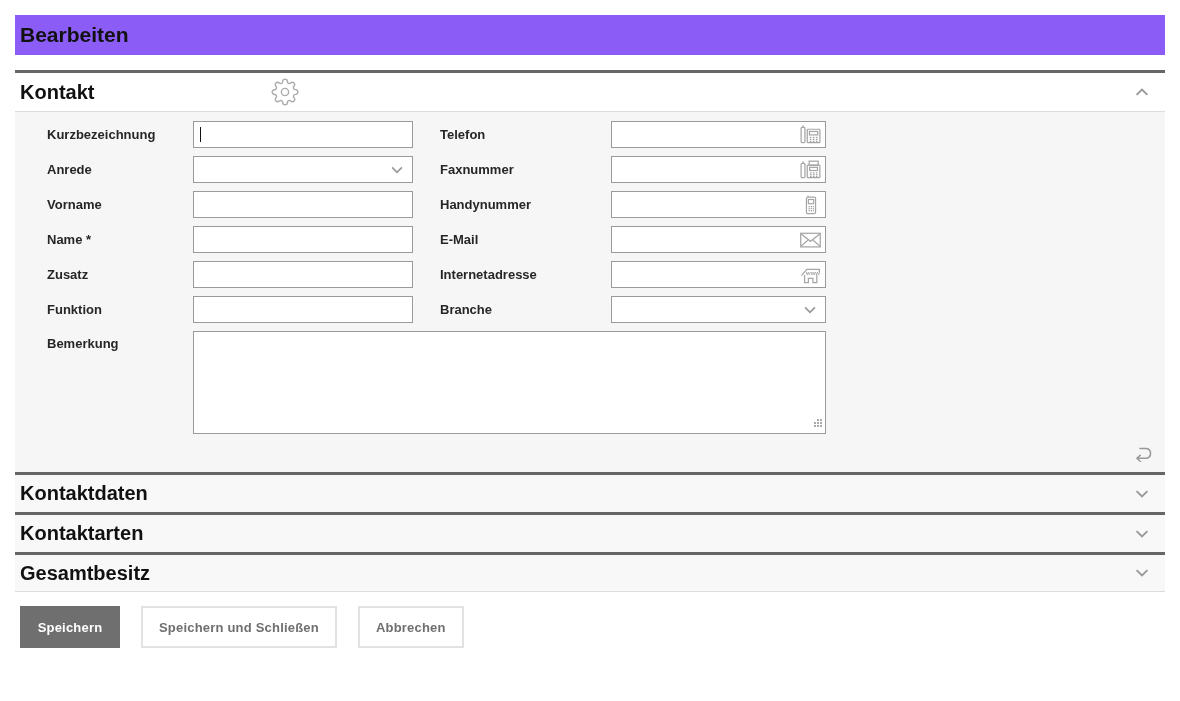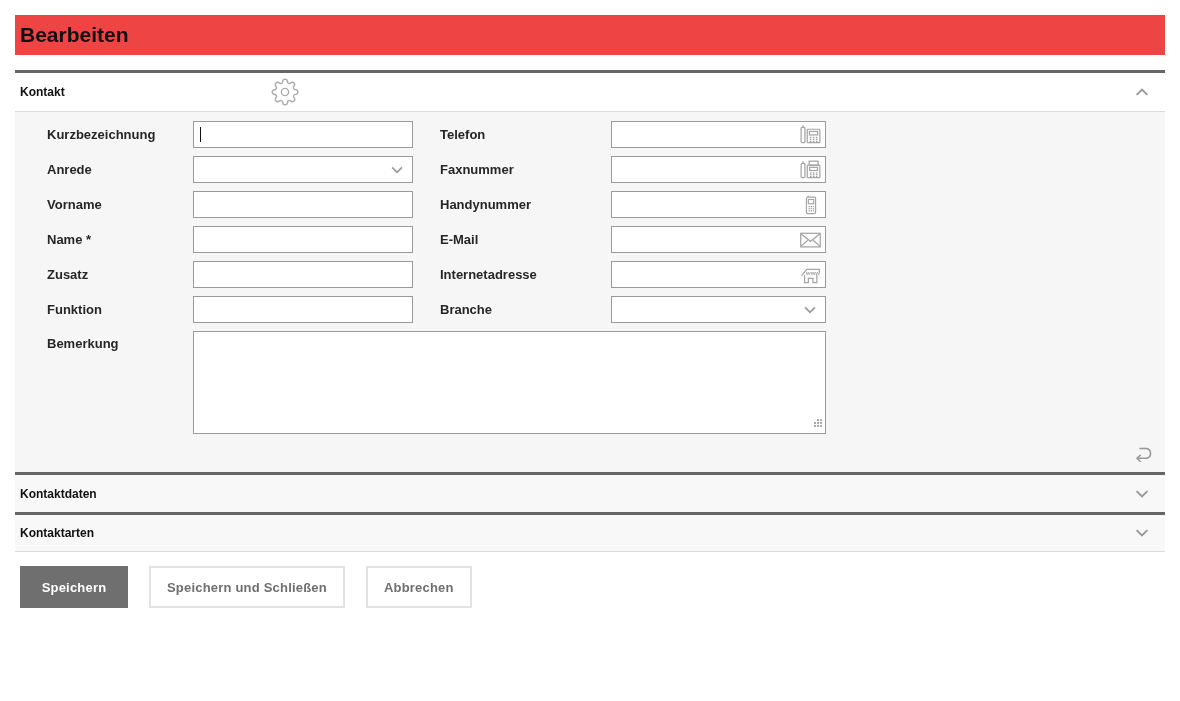--- a/index.html
+++ b/index.html
@@ -5,28 +5,28 @@
   * { box-sizing: border-box; }
   html,body { margin:0; padding:0; }
   body {
     width:1180px; height:701px; overflow:hidden;
     background:#ffffff; color:#1b1b1b;
     font-family:"Liberation Sans", sans-serif;
   }
   .page { margin:15px 15px 0 15px; }
 
   
-  .title-band { background:#ef4444; height:40px; display:flex; align-items:center; padding-left:5px; margin-bottom:15px; }
+  .title-band { background:#8b5cf6; height:40px; display:flex; align-items:center; padding-left:5px; margin-bottom:15px; }
   .title-band h1 { margin:0; font-size:21px; font-weight:bold; color:#111; }
 
   
   .section { border-top:3px solid #666; }
   .sec-header { position:relative; height:39px; display:flex; align-items:center; padding-left:5px; background:#fff; }
   .section.open .sec-header { border-bottom:1px solid #dcdcdc; }
-  .sec-title { font-size:12px; font-weight:bold; color:#111; }
+  .sec-title { font-size:20px; font-weight:bold; color:#111; }
   .gear { position:absolute; left:256px; top:5px; color:#ababab; display:flex; }
   .chev-right { position:absolute; right:13px; top:50%; transform:translateY(-50%); color:#999; display:flex; }
 
   .section.collapsed .sec-header { height:37px; background:#f8f8f8; }
   .section.collapsed:last-of-type .sec-header { border-bottom:1px solid #dcdcdc; }
 
   .sec-body { background:#f6f6f6; padding:9px 0 0 5px; }
 
   
   .form-row { display:flex; align-items:center; margin-bottom:8px; }
@@ -57,21 +57,21 @@
     content:""; position:absolute; right:0; bottom:0; width:2px; height:2px; background:#aaa;
     box-shadow:-3px 3px 0 0 #aaa, 0 3px 0 0 #aaa, 3px 3px 0 0 #aaa, 0 0 0 0 #aaa, -3px 6px 0 0 #aaa, 0 6px 0 0 #aaa, 3px 6px 0 0 #aaa, 3px 0 0 0 #aaa;
     transform:translate(-3px,-8px);
   }
   .undo-row { display:flex; justify-content:flex-end; padding:8px 10px 5px 0; }
   .undo-row .icn { color:#999; display:flex; }
 
   
   .actions { display:flex; gap:21px; margin-top:14px; padding-left:5px; }
   .btn { height:42px; font-family:inherit; font-size:13px; font-weight:bold; letter-spacing:0.2px; cursor:pointer; }
-  .btn-primary { width:108px; background:#6f6f6f; color:#fff; border:none; }
+  .btn-primary { width:100px; background:#6f6f6f; color:#fff; border:none; }
   .btn-outline { background:#fff; border:2px solid #e2e2e2; color:#6f6f6f; padding:0 16px; }
 </style>
 </head>
 <body>
 
 <div class="page">
 
   <div class="title-band">
     <h1>Bearbeiten</h1>
   </div>
@@ -277,20 +277,30 @@
     <div class="sec-header">
       <span class="sec-title">Kontaktarten</span>
       <span class="chev-right">
         <svg width="20" height="20" viewBox="0 0 24 24" fill="none" stroke="currentColor" stroke-width="2.3">
             <path d="M5.5 8.5 L12 15 L18.5 8.5"></path>
           </svg>
       </span>
     </div>
   </section>
 
+  <section class="section collapsed">
+    <div class="sec-header">
+      <span class="sec-title">Gesamtbesitz</span>
+      <span class="chev-right">
+        <svg width="20" height="20" viewBox="0 0 24 24" fill="none" stroke="currentColor" stroke-width="2.3">
+            <path d="M5.5 8.5 L12 15 L18.5 8.5"></path>
+          </svg>
+      </span>
+    </div>
+  </section>
 
   <div class="actions">
     <button class="btn btn-primary">Speichern</button>
     <button class="btn btn-outline">Speichern und Schließen</button>
     <button class="btn btn-outline">Abbrechen</button>
   </div>
 
 </div>
 
 </body></html>

